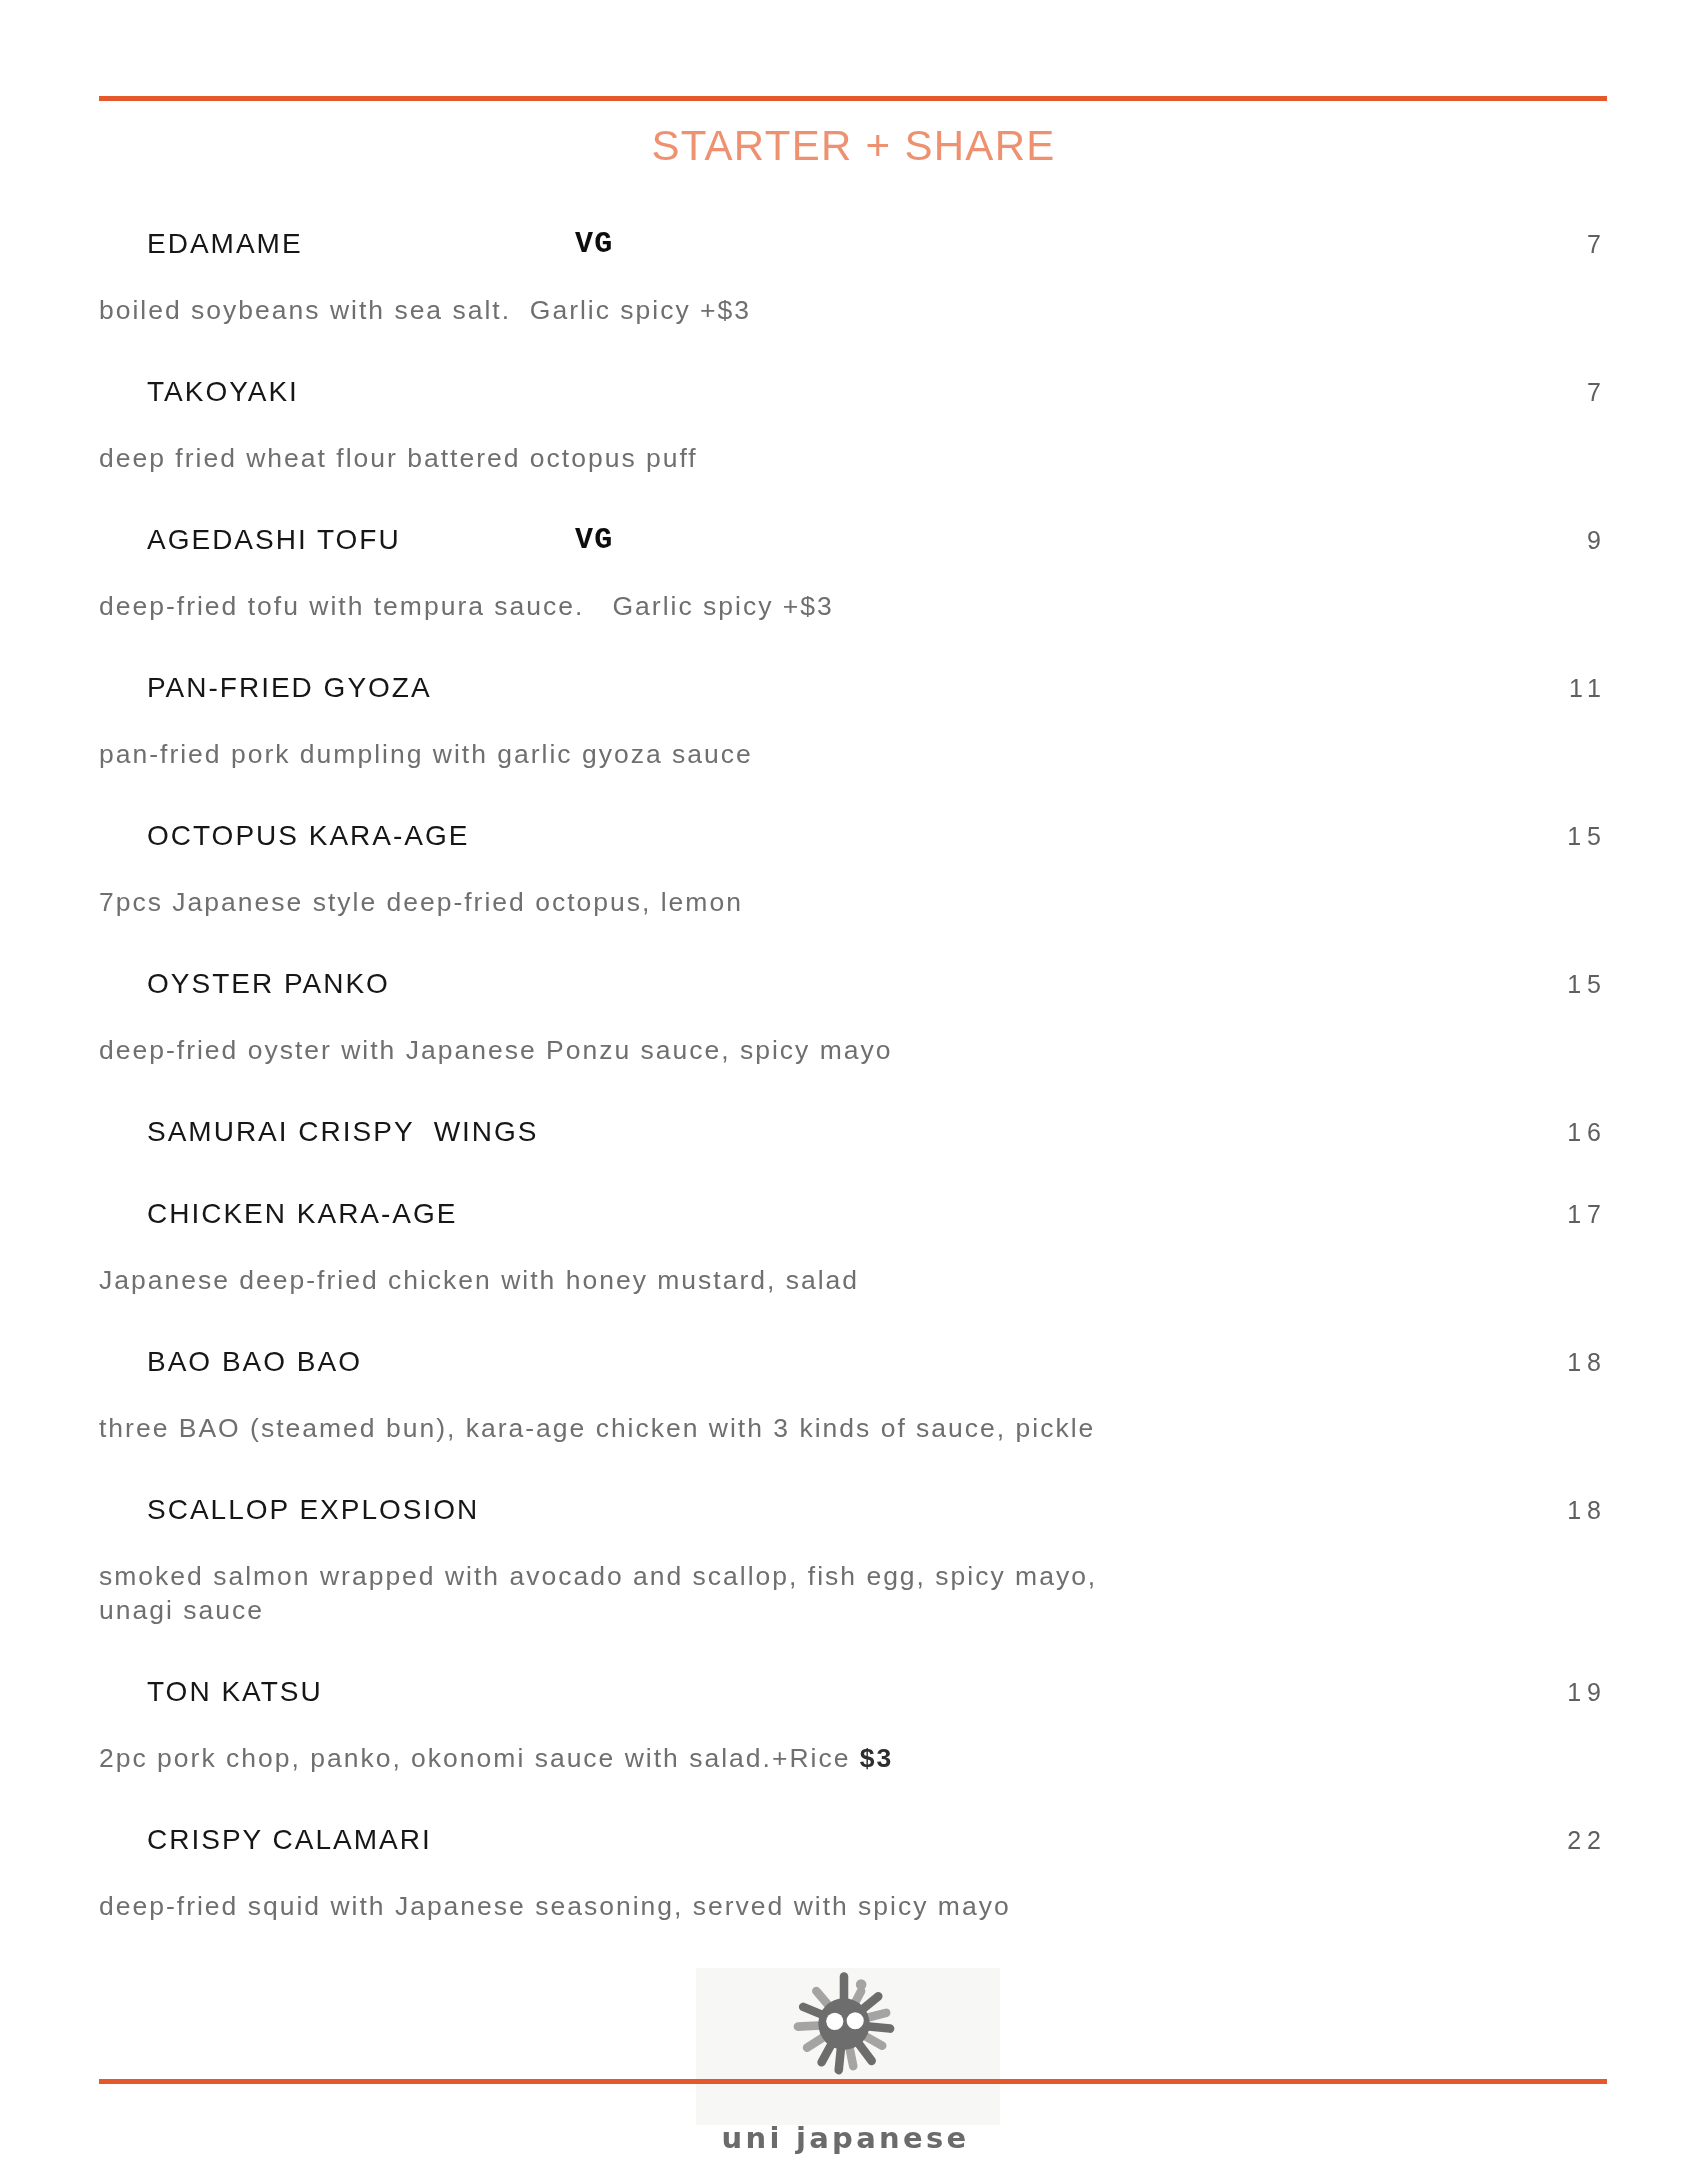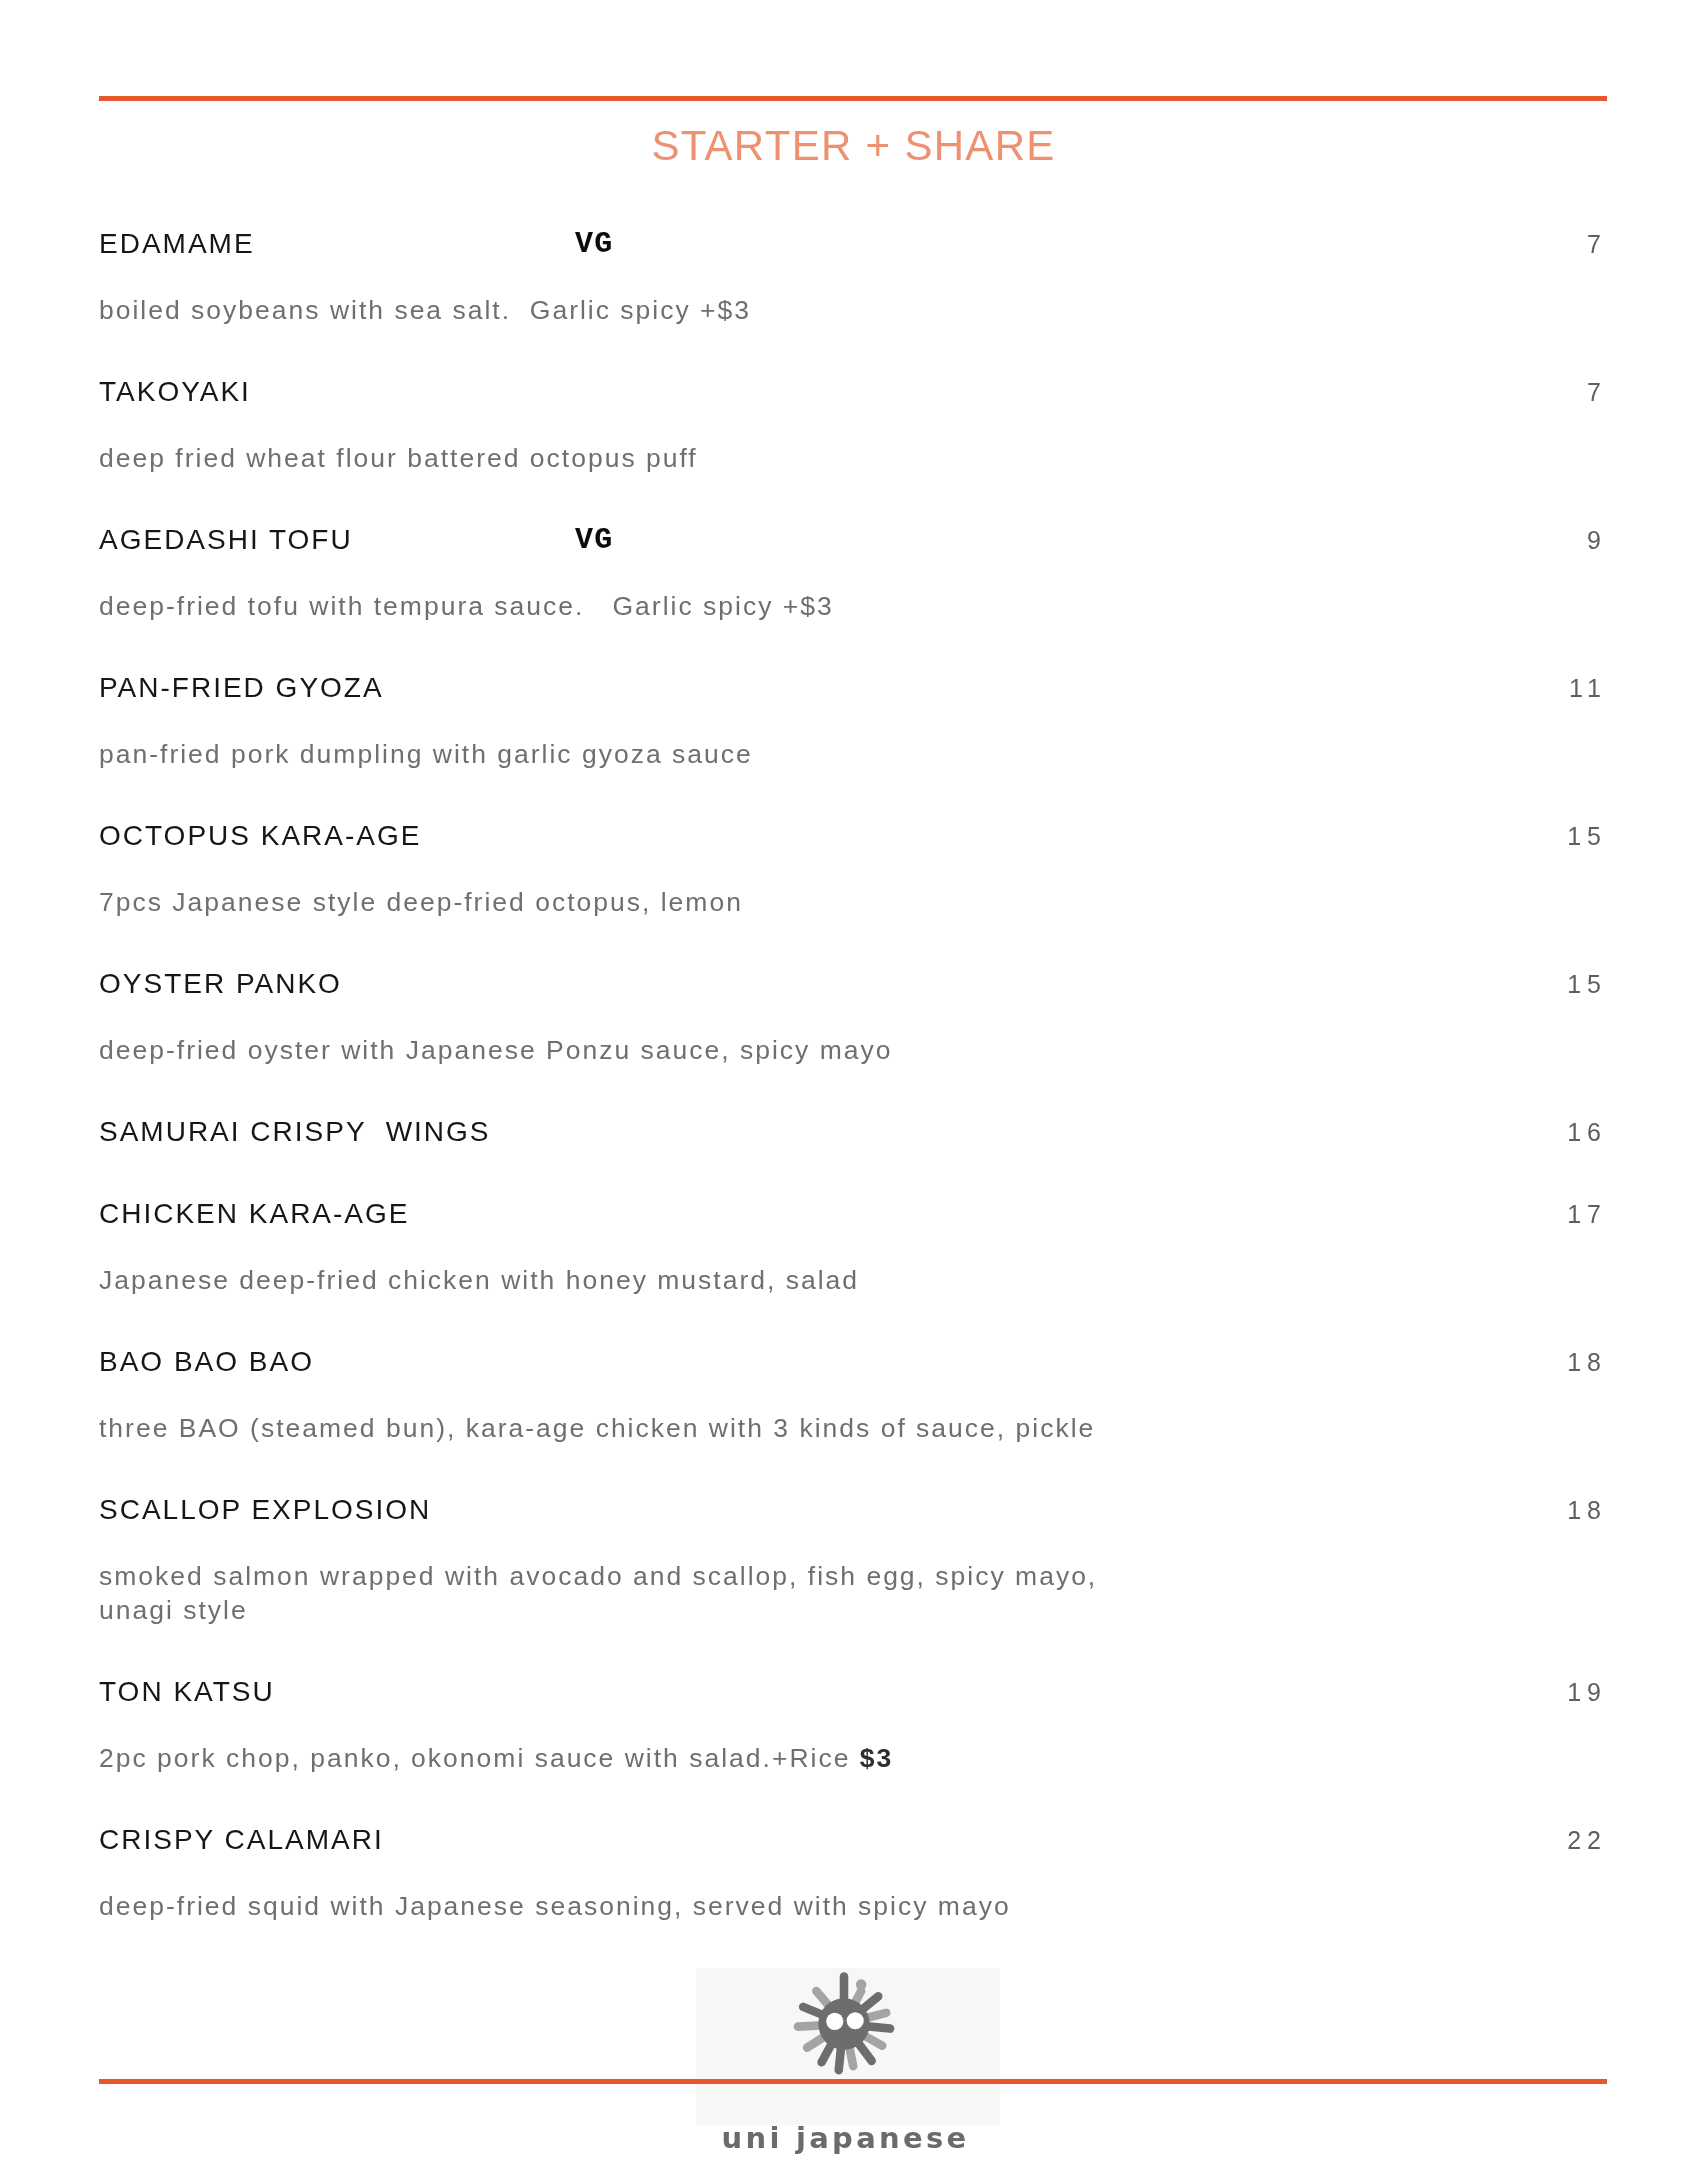--- a/index.html
+++ b/index.html
@@ -35,20 +35,21 @@
     position: relative;
     display: flex;
     align-items: baseline;
     font-size: 28px;
     line-height: 34px;
   }
   .item-name {
     color: #161616;
     letter-spacing: 2px;
     white-space: pre-wrap;
+    margin-left: 48px;
   }
   .vg-badge {
     position: absolute;
     left: 476px;
     top: 0;
     font-size: 30px;
     font-weight: 900;
     letter-spacing: 1.3px;
     color: #0d0d0d;
     font-family: Liberation Mono, monospace;
@@ -189,21 +190,21 @@
         <span class="item-price">18</span>
       </div>
       <div class="item-desc">three BAO (steamed bun), kara-age chicken with 3 kinds of sauce, pickle</div>
     </div>
 
     <div class="item">
       <div class="name-row">
         <span class="item-name">SCALLOP EXPLOSION</span>
         <span class="item-price">18</span>
       </div>
-      <div class="item-desc"><span>smoked salmon wrapped with avocado and scallop, fish egg, spicy mayo,</span><span class="desc-line2">unagi style</span></div>
+      <div class="item-desc"><span>smoked salmon wrapped with avocado and scallop, fish egg, spicy mayo,</span><span class="desc-line2">unagi sauce</span></div>
     </div>
 
     <div class="item">
       <div class="name-row">
         <span class="item-name">TON KATSU</span>
         <span class="item-price">19</span>
       </div>
       <div class="item-desc"><span>2pc pork chop, panko, okonomi sauce with salad.+Rice </span><b>$3</b></div>
     </div>
 

